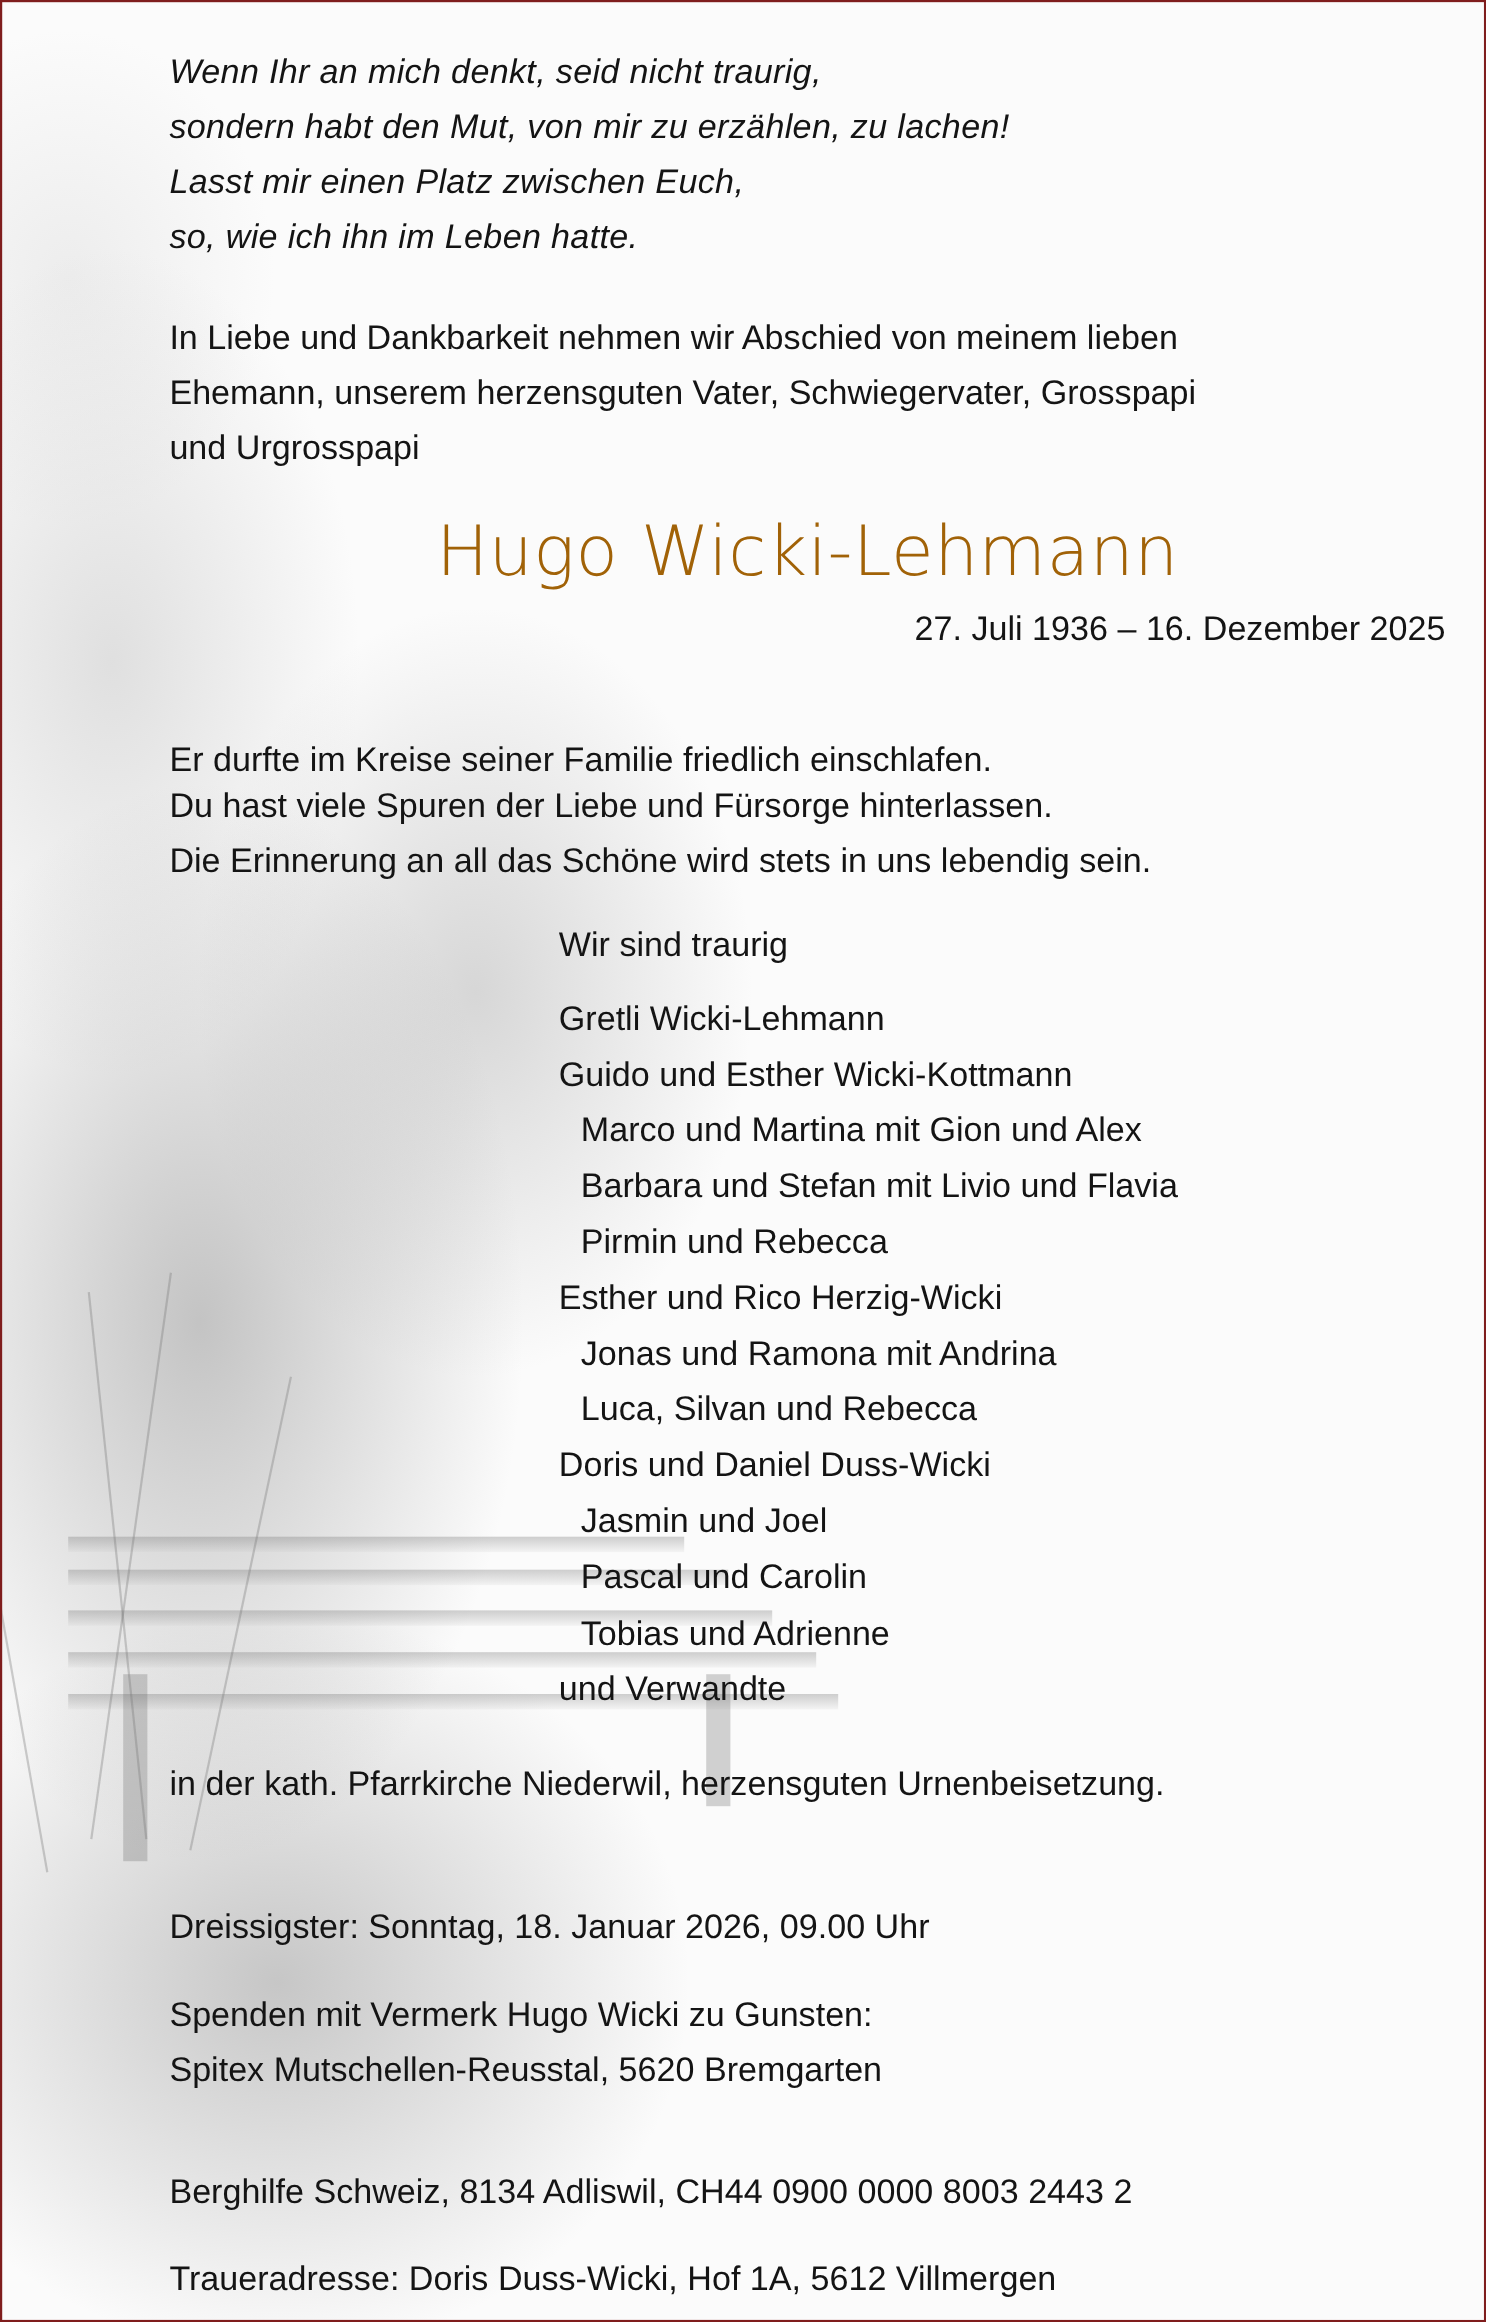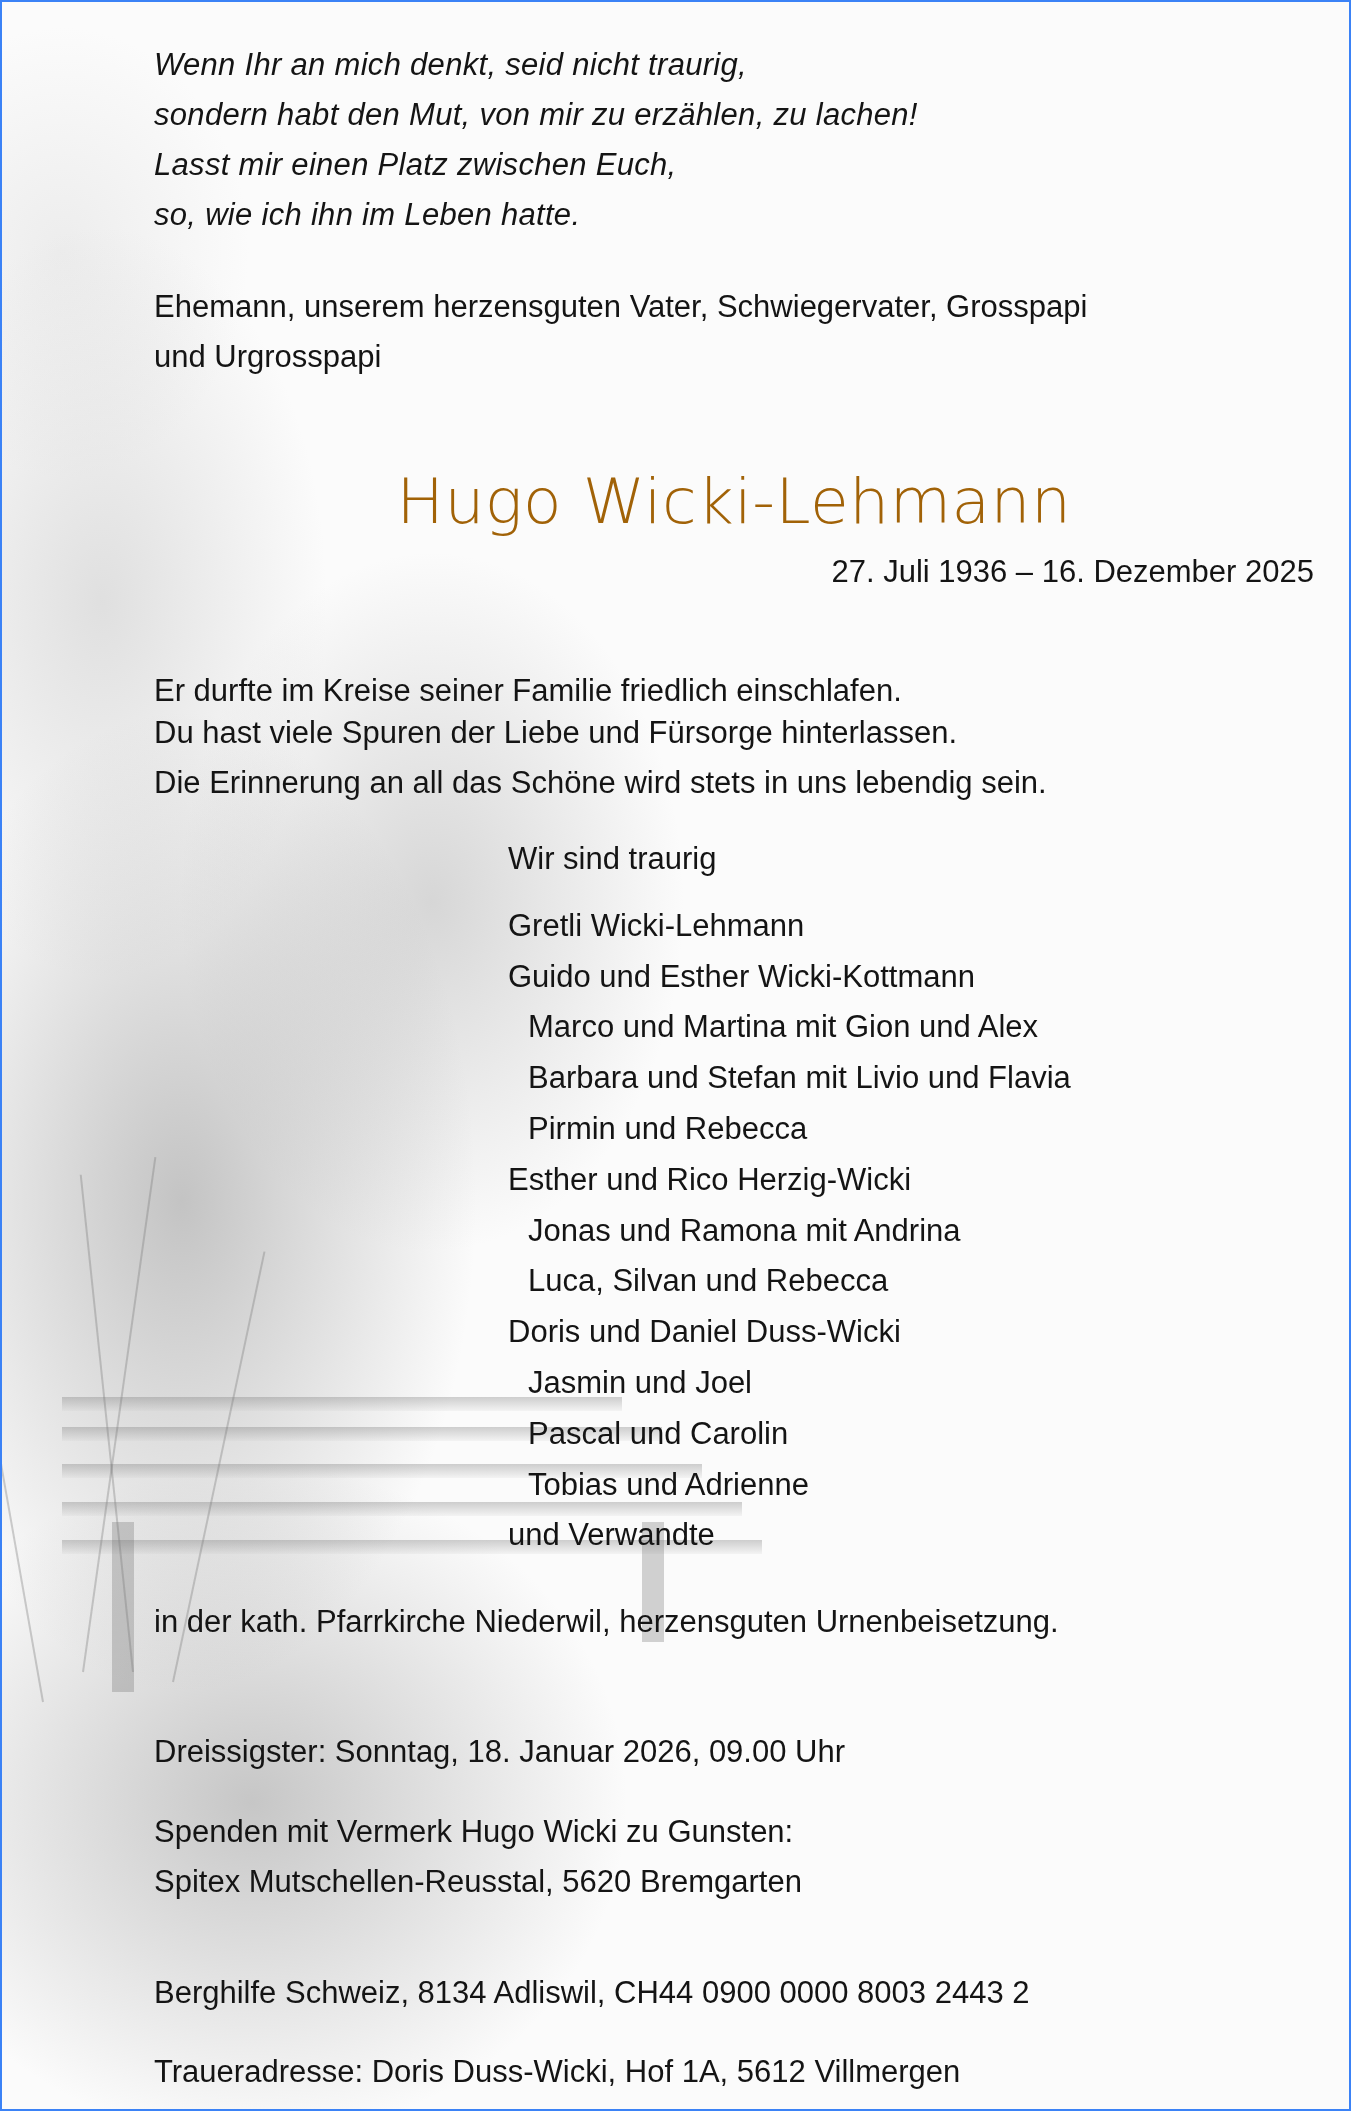--- a/index.html
+++ b/index.html
@@ -8,21 +8,21 @@
       width: 1351px;
       height: 2111px;
       background: #ffffff;
       overflow: hidden;
     }
     .page {
       position: absolute;
       left: 0; top: 0;
       width: 1347px;
       height: 2107px;
-      border: 2px solid #3b82f6;
+      border: 2px solid #7f1d1d;
       overflow: hidden;
       background: #fbfbfb;
       font-family: "Liberation Sans", "DejaVu Sans", sans-serif;
       color: #141414;
     }
     
     .bg {
       position: absolute;
       inset: 0;
       pointer-events: none;
@@ -157,20 +157,21 @@
   <div class="content">
 
     <div class="poem">
       <div class="line">Wenn Ihr an mich denkt, seid nicht traurig,</div>
       <div class="line">sondern habt den Mut, von mir zu erzählen, zu lachen!</div>
       <div class="line">Lasst mir einen Platz zwischen Euch,</div>
       <div class="line">so, wie ich ihn im Leben hatte.</div>
     </div>
 
     <div class="intro">
+      <div class="line">In Liebe und Dankbarkeit nehmen wir Abschied von meinem lieben</div>
       <div class="line">Ehemann, unserem herzensguten Vater, Schwiegervater, Grosspapi</div>
       <div class="line">und Urgrosspapi</div>
     </div>
 
     <div class="name">
       <span>Hugo Wicki-Lehmann</span>
     </div>
 
     <div class="dates">27. Juli 1936 – 16. Dezember 2025</div>
 

